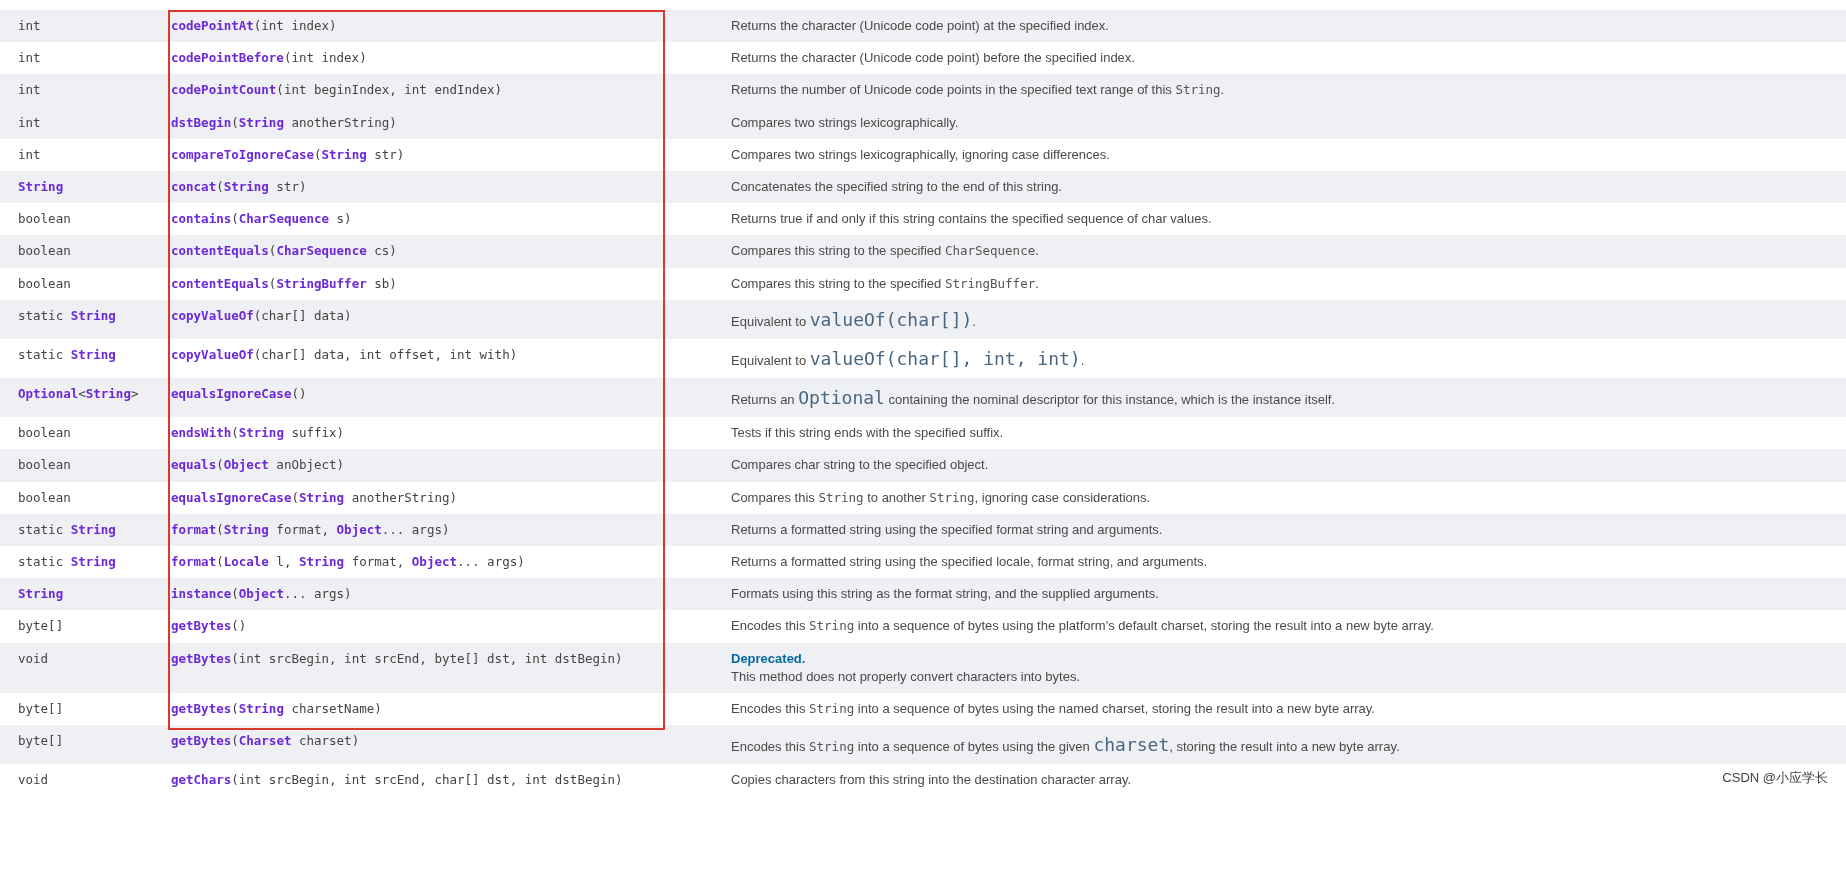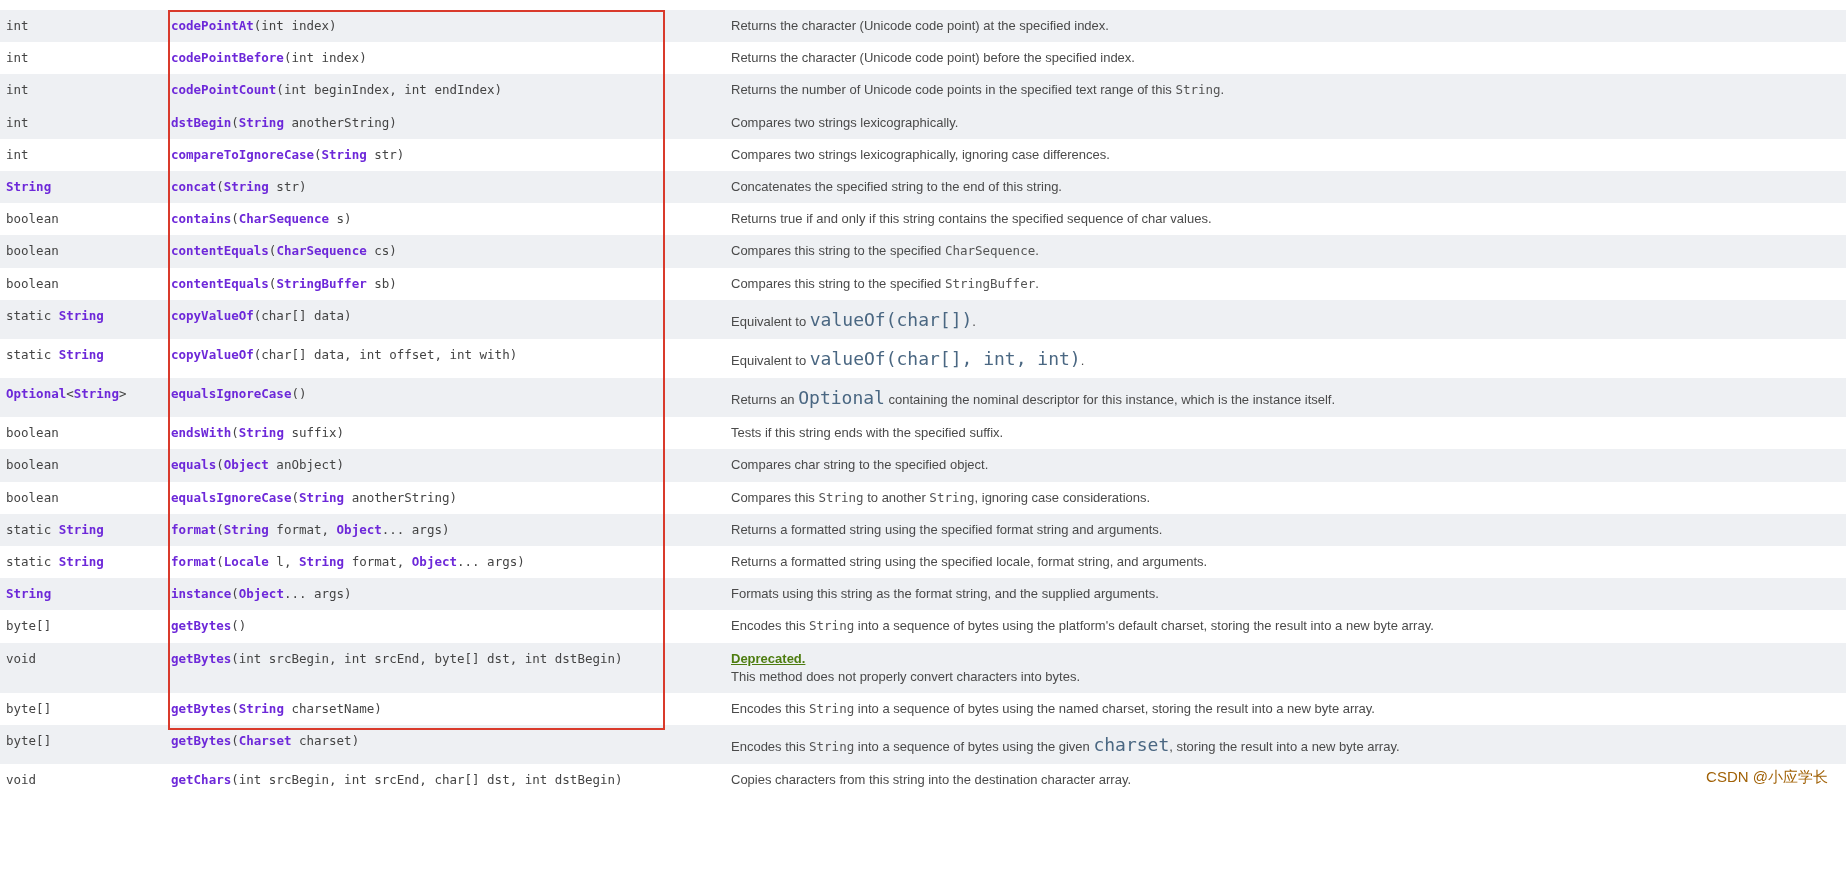--- a/index.html
+++ b/index.html
@@ -14,42 +14,42 @@
   }
   .wrap { position: relative; padding: 10px 0 0 0; }
   table {
     width: 100%;
     border-collapse: collapse;
     table-layout: fixed;
   }
   tr.odd  { background: #eef0f3; }
   tr.even { background: #ffffff; }
   td { padding: 7px 6px; vertical-align: top; font-size: 13px; line-height: 1.4; }
-  td.col-type   { width: 165px; padding-left: 6px; font-family: "DejaVu Sans Mono", Consolas, monospace; font-size: 12.5px; color: #444; margin-left: 31px; }
+  td.col-type   { width: 165px; padding-left: 18px; font-family: "DejaVu Sans Mono", Consolas, monospace; font-size: 12.5px; color: #444; margin-left: 31px; }
   td.col-method { width: 560px; font-family: "DejaVu Sans Mono", Consolas, monospace; font-size: 12.5px; color: #444; }
   td.col-desc   { color: #4a4a4a; font-size: 13px; }
   .lnk { color: #6d28d9; font-weight: 600; }
   .desc-code { font-family: "DejaVu Sans Mono", Consolas, monospace; font-size: 12.5px; color: #555; }
   .desc-link { font-family: "DejaVu Sans Mono", Consolas, monospace; font-size: 18px; color: #4a6782; }
-  .dep { font-weight: bold; color: #4d7c0f; text-decoration: underline; }
+  .dep { font-weight: bold; color: #0369a1; }
   .redbox {
     position: absolute;
     border: 2px solid #d93a2b;
     pointer-events: none;
     left: 168px;
     top: 10px;
     width: 497px;
     height: 720px;
   }
   .watermark {
     position: absolute;
     right: 18px;
     bottom: 10px;
-    color: #a16207;
-    font-size: 15px;
+    color: #404040;
+    font-size: 13px;
     font-family: Arial, sans-serif;
     pointer-events: none;
   }
 </style>
 </head>
 <body>
 
 <div class="wrap">
   <table>
     <tbody id="tbody">

